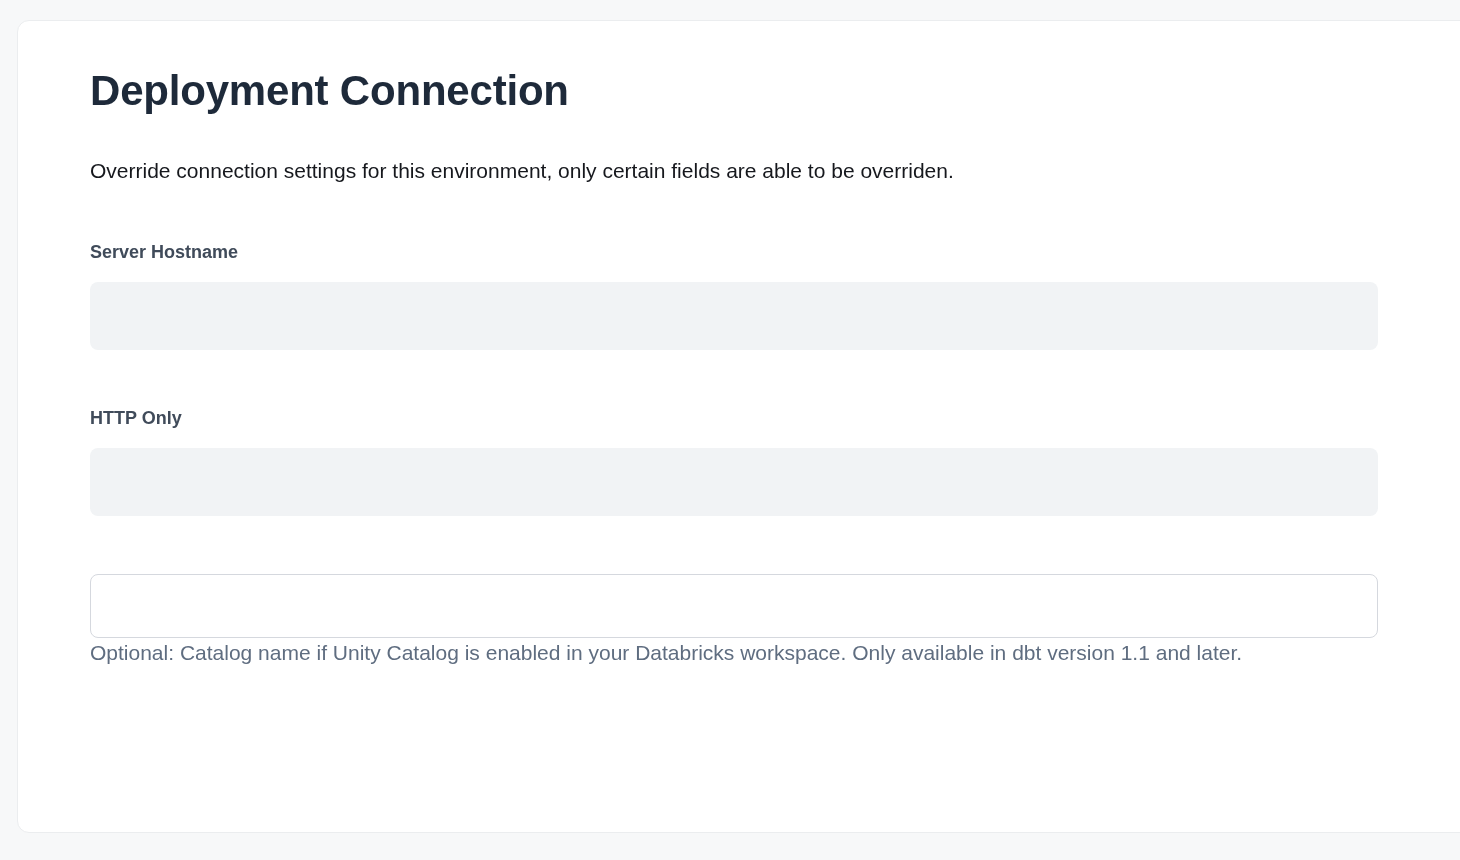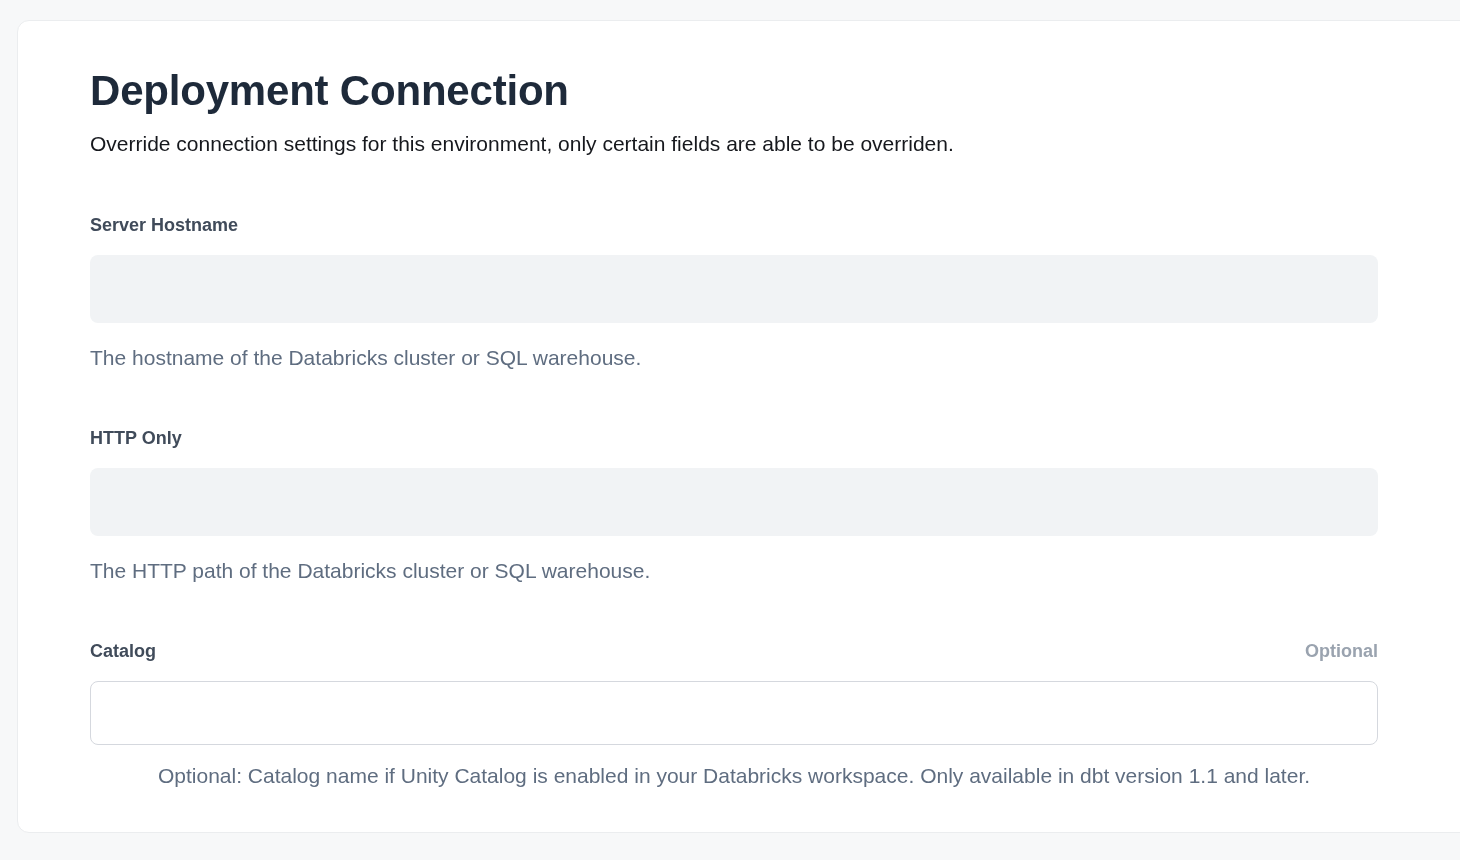--- a/index.html
+++ b/index.html
@@ -22,21 +22,21 @@
     width: 1288px;
   }
   .page-title {
     font-size: 42px;
     font-weight: 700;
     letter-spacing: -0.2px;
     color: #1e2a3a;
     line-height: 1.1;
   }
   .page-subtitle {
-    margin-top: 17px;
+    margin-top: 44px;
     font-size: 21px;
     color: #16181d;
     line-height: 26px;
   }
   .field-group {
     margin-top: 58px;
   }
   .label-row {
     display: flex;
     justify-content: space-between;
@@ -72,53 +72,46 @@
     background: #ffffff;
     border: 1px solid #d5d8de;
   }
   .helper-text {
     margin-top: 22px;
     font-size: 21px;
     color: #5f6d80;
     line-height: 25px;
   }
   .field-group.catalog .helper-text {
-    margin-top: 18px;
-    text-align: center;
+    margin-top: 2px;
   }
 </style>
 </head>
 <body>
 
 <div class="card">
   <div class="content">
 
     <h1 class="page-title">Deployment Connection</h1>
 
     <p class="page-subtitle">Override connection settings for this environment, only certain fields are able to be overriden.</p>
 
     <div class="field-group">
       <div class="label-row">
         <span class="field-label">Server Hostname</span>
       </div>
       <input type="text" class="text-input" disabled="" value="" style="">
-      <p class="helper-text">The hostname of the Databricks cluster or SQL warehouse.</p>
     </div>
 
     <div class="field-group">
       <div class="label-row">
         <span class="field-label">HTTP Only</span>
       </div>
       <input type="text" class="text-input" disabled="" value="" style="">
-      <p class="helper-text">The HTTP path of the Databricks cluster or SQL warehouse.</p>
     </div>
 
     <div class="field-group catalog">
-      <div class="label-row">
-        <span class="field-label">Catalog</span>
-        <span class="optional-tag">Optional</span>
-      </div>
       <input type="text" class="text-input enabled" value="" style="">
       <p class="helper-text">Optional: Catalog name if Unity Catalog is enabled in your Databricks workspace. Only available in dbt version 1.1 and later.</p>
     </div>
 
   </div>
 </div>
 
 </body></html>

